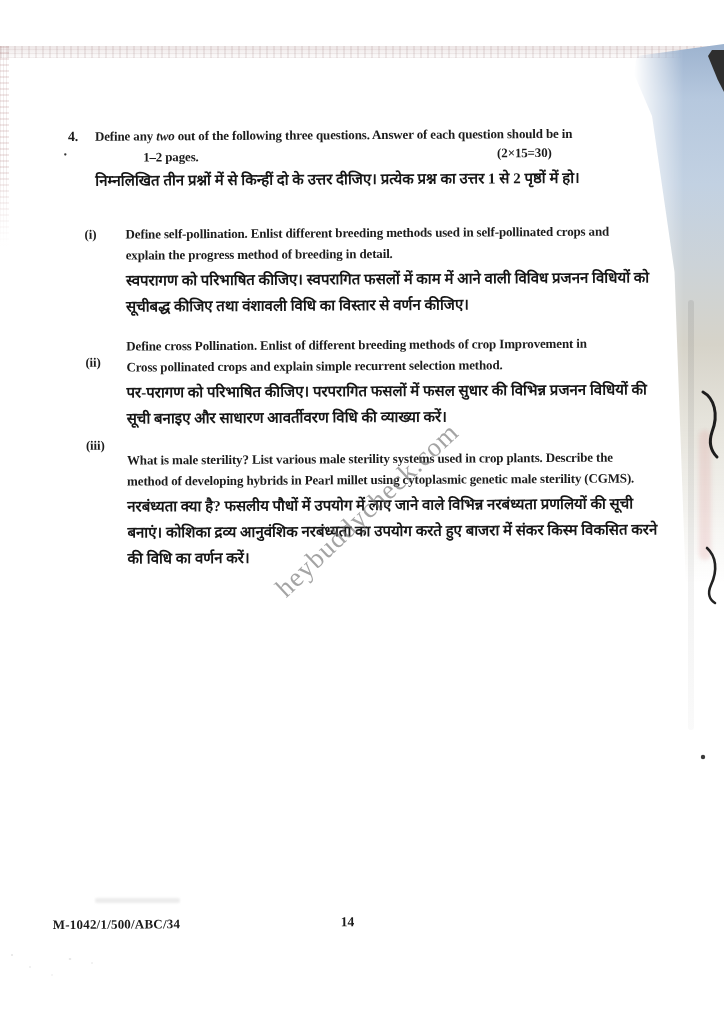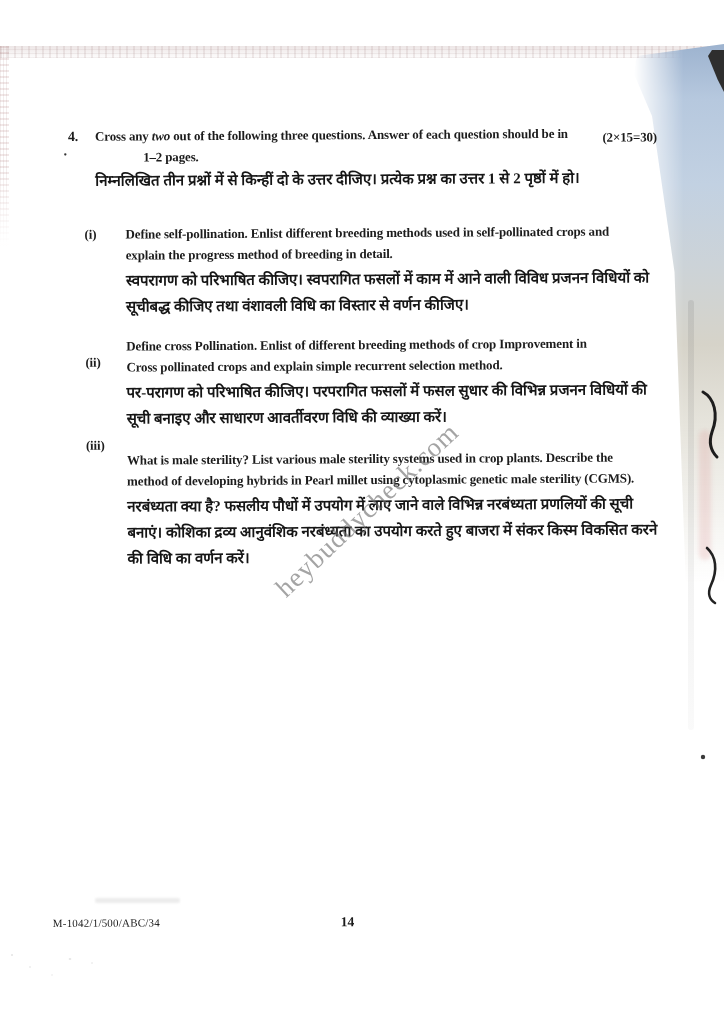--- a/index.html
+++ b/index.html
@@ -66,35 +66,35 @@
   .content{
     position:absolute;left:0;top:0;width:724px;height:1024px;
     transform:rotate(-0.35deg);transform-origin:60px 140px;
   }
   .en{font-size:13px;font-weight:700;letter-spacing:-0.15px;white-space:nowrap;line-height:21px;color:#1c1c1c;}
   .hi{font-size:15px;font-weight:700;white-space:nowrap;line-height:26px;color:#161616;}
   .q-num{position:absolute;left:68px;top:126px;font-size:14px;font-weight:700;}
   .h-line1{position:absolute;left:95px;top:126px;}
   .h-line2{position:absolute;left:95px;top:147px;margin-left:48px;}
   .h-bullet{position:absolute;left:63px;top:147px;font-weight:700;font-size:14px;color:#333;}
-  .h-marks{position:absolute;left:497px;top:130px;width:160px;text-align:right;}
+  .h-marks{position:absolute;left:497px;top:145px;width:160px;}
   .h-hindi{position:absolute;left:95px;top:168px;}
   .q-label{position:absolute;left:84px;width:36px;text-align:left;}
   .q-lines{position:absolute;left:125px;}
   .q1-label{top:224px}.q1-lines{top:224px}
   .q2-label{top:352px}.q2-lines{top:336px}
   .q3-label{top:435px}.q3-lines{top:450px}
   .hi-gap{margin-top:2px;}
   .watermark{
     position:absolute;left:365px;top:512px;
     transform:translate(-50%,-50%) rotate(-43deg);
     font-size:27px;font-weight:400;letter-spacing:1px;
     color:rgba(108,108,108,.62);white-space:nowrap;pointer-events:none;
   }
-  .footer-code{position:absolute;left:48px;top:917px;font-size:11px;font-weight:400;letter-spacing:.2px;}
+  .footer-code{position:absolute;left:48px;top:917px;font-size:13px;font-weight:700;letter-spacing:.2px;}
   .footer-page{position:absolute;left:336px;top:916px;font-size:13.5px;font-weight:700;}
 </style>
 </head>
 <body>
 
 <div class="page">
 
   <div class="top-edge-band"></div>
   <div class="left-edge-speckle"></div>
   <div class="bottom-left-speckle"></div>
@@ -105,21 +105,21 @@
   <svg class="binding-marks" viewBox="0 0 34 400">
     <path d="M13 12 C 24 18, 29 34, 22 52 C 18 64, 22 72, 27 77" stroke="#1d1d1d" stroke-width="3" fill="none" stroke-linecap="round"></path>
     <path d="M17 168 C 26 176, 28 190, 21 205 C 17 214, 20 220, 25 223" stroke="#222222" stroke-width="2.6" fill="none" stroke-linecap="round"></path>
     <circle cx="13" cy="377" r="2.2" fill="#3a3a3a"></circle>
   </svg>
   <div class="footer-smudge"></div>
 
   <div class="content">
 
     <div class="q-num en">4.</div>
-    <div class="h-line1 en"><span>Cross any </span><i>two</i><span> out of the following three questions. Answer of each question should be in</span></div>
+    <div class="h-line1 en"><span>Define any </span><i>two</i><span> out of the following three questions. Answer of each question should be in</span></div>
     <div class="h-bullet">·</div>
     <div class="h-line2 en">1–2 pages.</div>
     <div class="h-marks en">(2×15=30)</div>
     <div class="h-hindi hi">निम्नलिखित तीन प्रश्नों में से किन्हीं दो के उत्तर दीजिए। प्रत्येक प्रश्न का उत्तर 1 से 2 पृष्ठों में हो।</div>
 
     <div class="q-label q1-label en">(i)</div>
     <div class="q-lines q1-lines">
       <div class="en">Define self-pollination. Enlist different breeding methods used in self-pollinated crops and</div>
       <div class="en">explain the progress method of breeding in detail.</div>
       <div class="hi hi-gap">स्वपरागण को परिभाषित कीजिए। स्वपरागित फसलों में काम में आने वाली विविध प्रजनन विधियों को</div>

